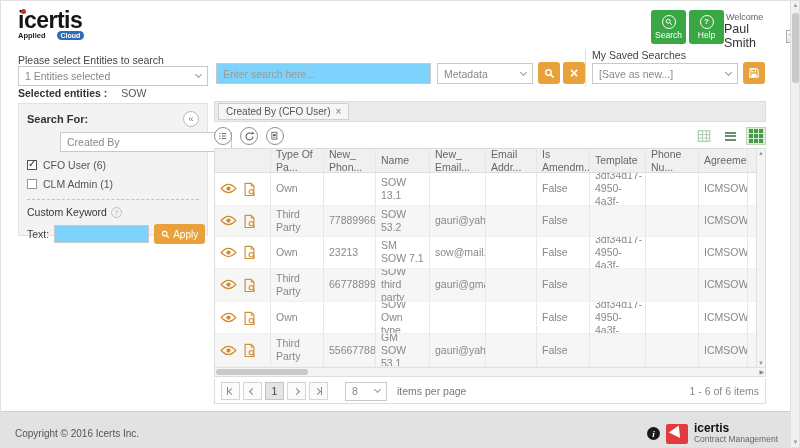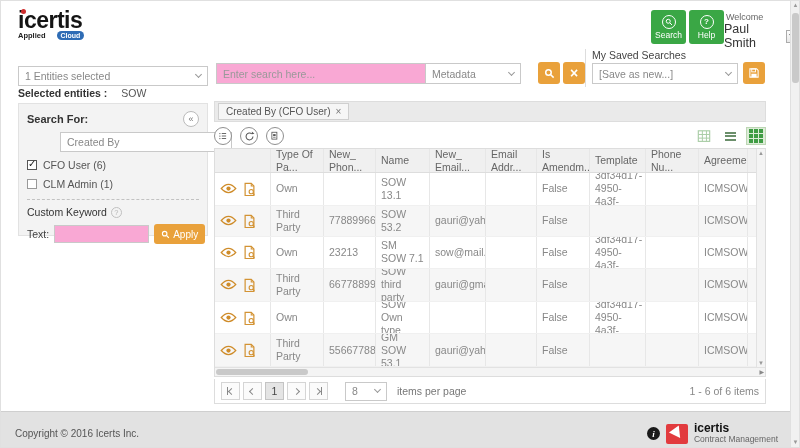--- a/index.html
+++ b/index.html
@@ -22,21 +22,21 @@
   .welcome-small { font-size:9px; color:#666; padding-left:2px; }
   .welcome-row { display:flex; align-items:center; gap:4px; }
   .welcome-name { font-size:12.5px; color:#333; }
   .dd-mini { width:14px; height:13px; border:1px solid #ababab; background:linear-gradient(#fdfdfd,#e8e8e8); display:flex; align-items:center; justify-content:center; }
   .caret { width:0; height:0; border-left:3px solid transparent; border-right:3px solid transparent; border-top:4px solid #555; }
 
   
   .select { position:absolute; height:20px; border:1px solid #c9c9c9; background:#fff; display:flex; align-items:center; font-size:10.5px; color:#888; padding:0 6px; }
   .select .chev { margin-left:auto; width:5px; height:5px; border-right:1.4px solid #999; border-bottom:1.4px solid #999; transform:rotate(45deg); margin-top:-3px; }
   .label-sm { position:absolute; font-size:10.5px; color:#444; }
-  .input { border:1px solid #c9c9c9; background:#f9a8d4; font-size:10.5px; color:#555; padding:0 6px; font-family:inherit; }
+  .input { border:1px solid #c9c9c9; background:#7dd3fc; font-size:10.5px; color:#555; padding:0 6px; font-family:inherit; }
   .input::placeholder { color:#999; }
   .orange-btn { background:#e9a13b; border:none; border-radius:3px; display:flex; align-items:center; justify-content:center; cursor:pointer; color:#fff; }
 
   
   .sel-entities { position:absolute; left:17px; top:86px; font-size:10.5px; }
   .sel-entities b { font-weight:bold; color:#333; }
   .sel-entities span.v { color:#555; margin-left:14px; }
 
   .panel { position:absolute; left:17px; top:102px; width:190px; height:133px; background:#f3f3f3; border:1px solid #e2e2e2; padding:7px 8px; }
   .panel-hdr { display:flex; align-items:center; }
@@ -151,20 +151,21 @@
   <div class="welcome-box">
     <div class="welcome-small">Welcome</div>
     <div class="welcome-row">
       <span class="welcome-name">Paul Smith</span>
       <span class="dd-mini">
           <span class="caret"></span>
         </span>
     </div>
   </div>
 
+  <div class="label-sm" style="left:17px; top:53px;">Please select Entities to search</div>
   <div class="select" style="left:17px; top:65px; width:190px;">
     <span>1 Entities selected</span>
       <span class="chev"></span>
   </div>
   <div class="sel-entities">
     <b>Selected entities :</b><span class="v">SOW</span>
   </div>
 
   <div class="panel">
     <div class="panel-hdr">
@@ -195,21 +196,21 @@
         <svg width="9" height="9" viewBox="0 0 16 16">
             <circle cx="6.5" cy="6.5" r="4" fill="none" stroke="#fff" stroke-width="2"></circle>
             <line x1="9.8" y1="9.8" x2="14" y2="14" stroke="#fff" stroke-width="2"></line>
           </svg>
         <span>Apply</span>
       </button>
     </div>
   </div>
 
   <input class="input" style="position: absolute; left: 215px; top: 62px; width: 215px; height: 21px;" placeholder="Enter search here...">
-  <div class="select" style="left:424px; top:62px; width:96px; height:21px;">
+  <div class="select" style="left:436px; top:62px; width:96px; height:21px;">
     <span>Metadata</span>
       <span class="chev"></span>
   </div>
   <button class="orange-btn" style="position:absolute; left:537px; top:61px; width:22px; height:22px;">
     <svg width="11" height="11" viewBox="0 0 16 16">
         <circle cx="6.5" cy="6.5" r="4" fill="none" stroke="#fff" stroke-width="2.2"></circle>
         <line x1="9.8" y1="9.8" x2="14" y2="14" stroke="#fff" stroke-width="2.2"></line>
       </svg>
   </button>
   <button class="orange-btn" style="position:absolute; left:562px; top:61px; width:22px; height:22px; font-size:14px; font-weight:bold;">

